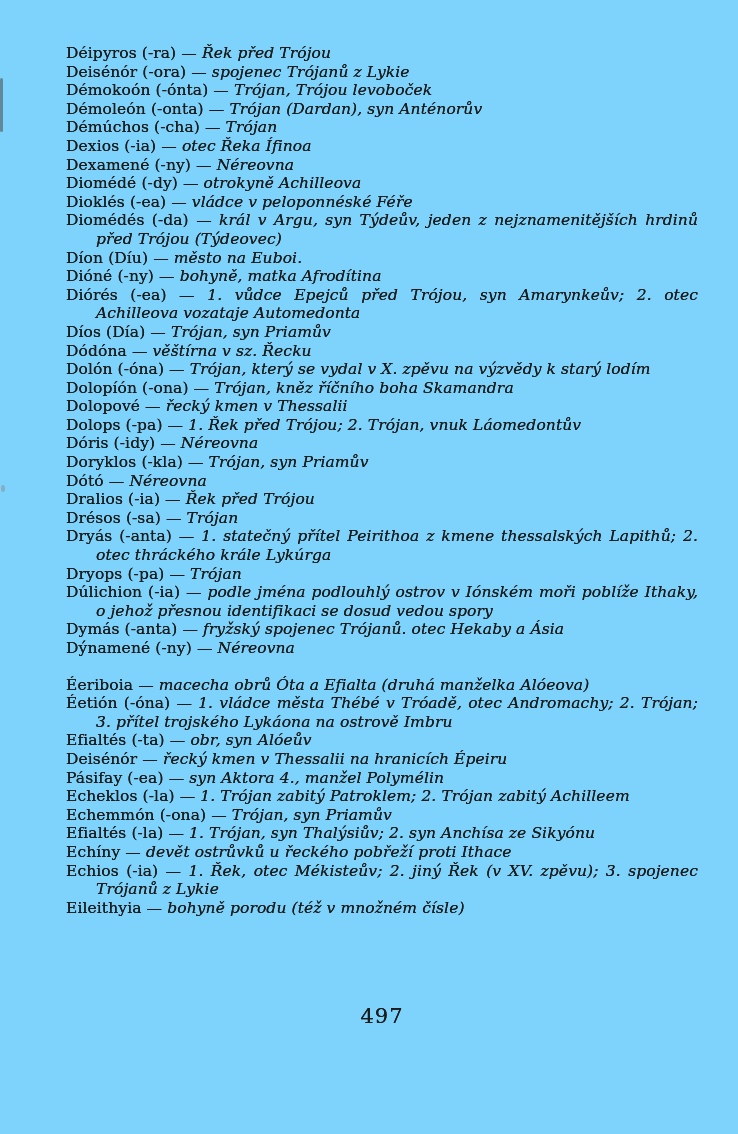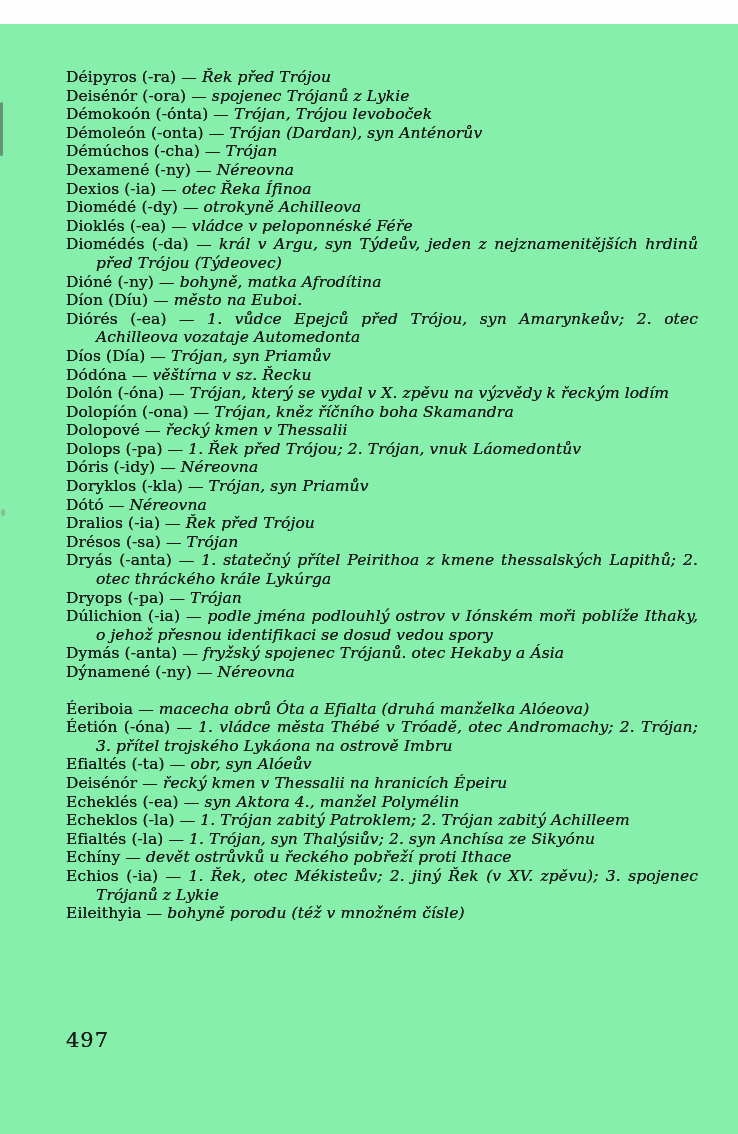--- a/index.html
+++ b/index.html
@@ -11,22 +11,21 @@
     height: 1134px;
     background: #fefefe;
     position: relative;
     overflow: hidden;
     font-family: "DejaVu Serif", serif;
     color: #1c1c1c;
   }
   .page {
     position: absolute;
     inset: 0;
-    background: #86efac;
-    margin-top: 24px;
+    background: #7dd3fc;
   }
   .page-content {
     position: absolute;
     left: 66px;
     top: 44px;
     width: 632px;
   }
   .entry {
     margin: 0;
     font-size: 15.5px;
@@ -41,21 +40,21 @@
     margin-top: 18px;
   }
   .entry .head { font-style: normal; }
   .entry .sep  { font-style: normal; }
   .entry .def  { font-style: italic; }
   .page-number {
     position: absolute;
     top: 1004px;
     left: 66px;
     width: 632px;
-    text-align: left;
+    text-align: center;
     font-size: 21px;
     letter-spacing: 1px;
     text-shadow: 0 0 0.4px currentColor;
   }
   
   .artifact-top {
     position: absolute;
     left: 0; top: 78px;
     width: 3px; height: 54px;
     background: #4a4a4a;
@@ -77,50 +76,51 @@
 <div class="page">
   <div class="artifact-top"></div>
   <div class="artifact-mid"></div>
 
   <div class="page-content">
       <p class="entry"><span class="head">Déipyros (-ra)</span> <span class="sep">—</span> <span class="def">Řek před Trójou</span></p>
       <p class="entry"><span class="head">Deisénór (-ora)</span> <span class="sep">—</span> <span class="def">spojenec Trójanů z Lykie</span></p>
       <p class="entry"><span class="head">Démokoón (-ónta)</span> <span class="sep">—</span> <span class="def">Trójan, Trójou levoboček</span></p>
       <p class="entry"><span class="head">Démoleón (-onta)</span> <span class="sep">—</span> <span class="def">Trójan (Dardan), syn Anténorův</span></p>
       <p class="entry"><span class="head">Démúchos (-cha)</span> <span class="sep">—</span> <span class="def">Trójan</span></p>
+      <p class="entry"><span class="head">Dexios (-ia)</span> <span class="sep">—</span> <span class="def">otec Řeka Ífinoa</span></p>
       <p class="entry"><span class="head">Dexamené (-ny)</span> <span class="sep">—</span> <span class="def">Néreovna</span></p>
-      <p class="entry"><span class="head">Dexios (-ia)</span> <span class="sep">—</span> <span class="def">otec Řeka Ífinoa</span></p>
       <p class="entry"><span class="head">Diomédé (-dy)</span> <span class="sep">—</span> <span class="def">otrokyně Achilleova</span></p>
       <p class="entry"><span class="head">Dioklés (-ea)</span> <span class="sep">—</span> <span class="def">vládce v peloponnéské Féře</span></p>
       <p class="entry"><span class="head">Diomédés (-da)</span> <span class="sep">—</span> <span class="def">král v Argu, syn Týdeův, jeden z nejznamenitějších hrdinů před Trójou (Týdeovec)</span></p>
+      <p class="entry"><span class="head">Díon (Díu)</span> <span class="sep">—</span> <span class="def">město na Euboi.</span></p>
       <p class="entry"><span class="head">Dióné (-ny)</span> <span class="sep">—</span> <span class="def">bohyně, matka Afrodítina</span></p>
-      <p class="entry"><span class="head">Díon (Díu)</span> <span class="sep">—</span> <span class="def">město na Euboi.</span></p>
       <p class="entry"><span class="head">Diórés (-ea)</span> <span class="sep">—</span> <span class="def">1. vůdce Epejců před Trójou, syn Amarynkeův; 2. otec Achilleova vozataje Automedonta</span></p>
       <p class="entry"><span class="head">Díos (Día)</span> <span class="sep">—</span> <span class="def">Trójan, syn Priamův</span></p>
       <p class="entry"><span class="head">Dódóna</span> <span class="sep">—</span> <span class="def">věštírna v sz. Řecku</span></p>
-      <p class="entry"><span class="head">Dolón (-óna)</span> <span class="sep">—</span> <span class="def">Trójan, který se vydal v X. zpěvu na výzvědy k řeckým lodím</span></p>
+      <p class="entry"><span class="head">Dolón (-óna)</span> <span class="sep">—</span> <span class="def">Trójan, který se vydal v X. zpěvu na výzvědy k starý lodím</span></p>
       <p class="entry"><span class="head">Dolopíón (-ona)</span> <span class="sep">—</span> <span class="def">Trójan, kněz říčního boha Skamandra</span></p>
       <p class="entry"><span class="head">Dolopové</span> <span class="sep">—</span> <span class="def">řecký kmen v Thessalii</span></p>
       <p class="entry"><span class="head">Dolops (-pa)</span> <span class="sep">—</span> <span class="def">1. Řek před Trójou; 2. Trójan, vnuk Láomedontův</span></p>
       <p class="entry"><span class="head">Dóris (-idy)</span> <span class="sep">—</span> <span class="def">Néreovna</span></p>
       <p class="entry"><span class="head">Doryklos (-kla)</span> <span class="sep">—</span> <span class="def">Trójan, syn Priamův</span></p>
       <p class="entry"><span class="head">Dótó</span> <span class="sep">—</span> <span class="def">Néreovna</span></p>
       <p class="entry"><span class="head">Dralios (-ia)</span> <span class="sep">—</span> <span class="def">Řek před Trójou</span></p>
       <p class="entry"><span class="head">Drésos (-sa)</span> <span class="sep">—</span> <span class="def">Trójan</span></p>
       <p class="entry"><span class="head">Dryás (-anta)</span> <span class="sep">—</span> <span class="def">1. statečný přítel Peirithoa z kmene thessalských Lapithů; 2. otec thráckého krále Lykúrga</span></p>
       <p class="entry"><span class="head">Dryops (-pa)</span> <span class="sep">—</span> <span class="def">Trójan</span></p>
       <p class="entry"><span class="head">Dúlichion (-ia)</span> <span class="sep">—</span> <span class="def">podle jména podlouhlý ostrov v Iónském moři poblíže Ithaky, o jehož přesnou identifikaci se dosud vedou spory</span></p>
       <p class="entry"><span class="head">Dymás (-anta)</span> <span class="sep">—</span> <span class="def">fryžský spojenec Trójanů. otec Hekaby a Ásia</span></p>
       <p class="entry"><span class="head">Dýnamené (-ny)</span> <span class="sep">—</span> <span class="def">Néreovna</span></p>
       <p class="entry gap"><span class="head">Éeriboia</span> <span class="sep">—</span> <span class="def">macecha obrů Óta a Efialta (druhá manželka Alóeova)</span></p>
       <p class="entry"><span class="head">Éetión (-óna)</span> <span class="sep">—</span> <span class="def">1. vládce města Thébé v Tróadě, otec Andromachy; 2. Trójan; 3. přítel trojského Lykáona na ostrově Imbru</span></p>
       <p class="entry"><span class="head">Efialtés (-ta)</span> <span class="sep">—</span> <span class="def">obr, syn Alóeův</span></p>
       <p class="entry"><span class="head">Deisénór</span> <span class="sep">—</span> <span class="def">řecký kmen v Thessalii na hranicích Épeiru</span></p>
-      <p class="entry"><span class="head">Echeklés (-ea)</span> <span class="sep">—</span> <span class="def">syn Aktora 4., manžel Polymélin</span></p>
+      <p class="entry"><span class="head">Pásifay (-ea)</span> <span class="sep">—</span> <span class="def">syn Aktora 4., manžel Polymélin</span></p>
       <p class="entry"><span class="head">Echeklos (-la)</span> <span class="sep">—</span> <span class="def">1. Trójan zabitý Patroklem; 2. Trójan zabitý Achilleem</span></p>
+      <p class="entry"><span class="head">Echemmón (-ona)</span> <span class="sep">—</span> <span class="def">Trójan, syn Priamův</span></p>
       <p class="entry"><span class="head">Efialtés (-la)</span> <span class="sep">—</span> <span class="def">1. Trójan, syn Thalýsiův; 2. syn Anchísa ze Sikyónu</span></p>
       <p class="entry"><span class="head">Echíny</span> <span class="sep">—</span> <span class="def">devět ostrůvků u řeckého pobřeží proti Ithace</span></p>
       <p class="entry"><span class="head">Echios (-ia)</span> <span class="sep">—</span> <span class="def">1. Řek, otec Mékisteův; 2. jiný Řek (v XV. zpěvu); 3. spojenec Trójanů z Lykie</span></p>
       <p class="entry"><span class="head">Eileithyia</span> <span class="sep">—</span> <span class="def">bohyně porodu (též v množném čísle)</span></p>
     </div>
 
   <div class="page-number">497</div>
 </div>
 
 </body></html>

